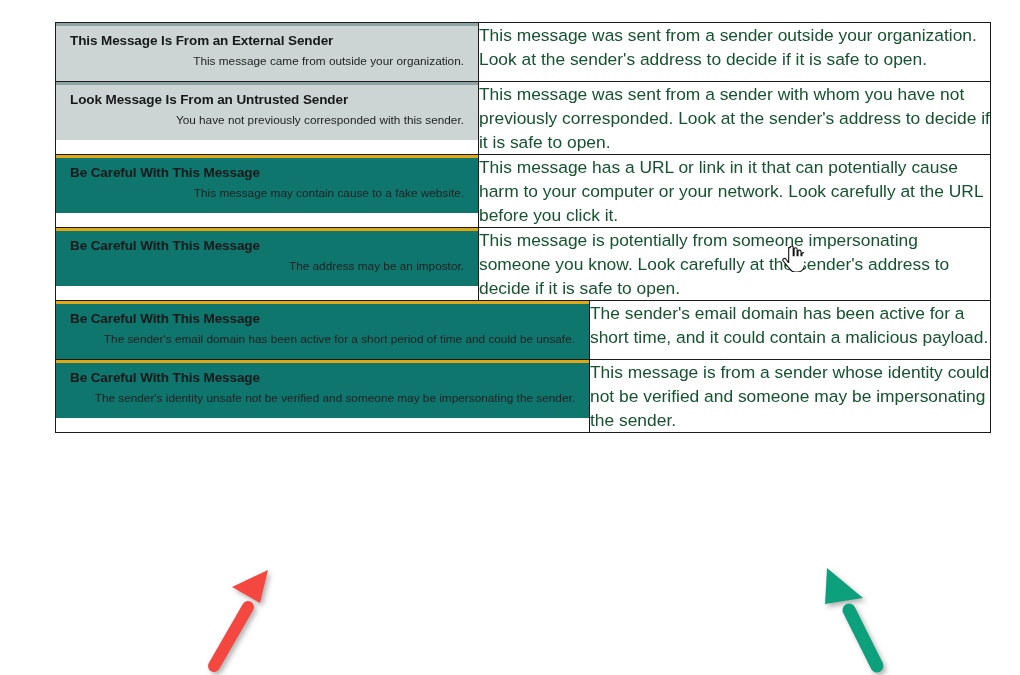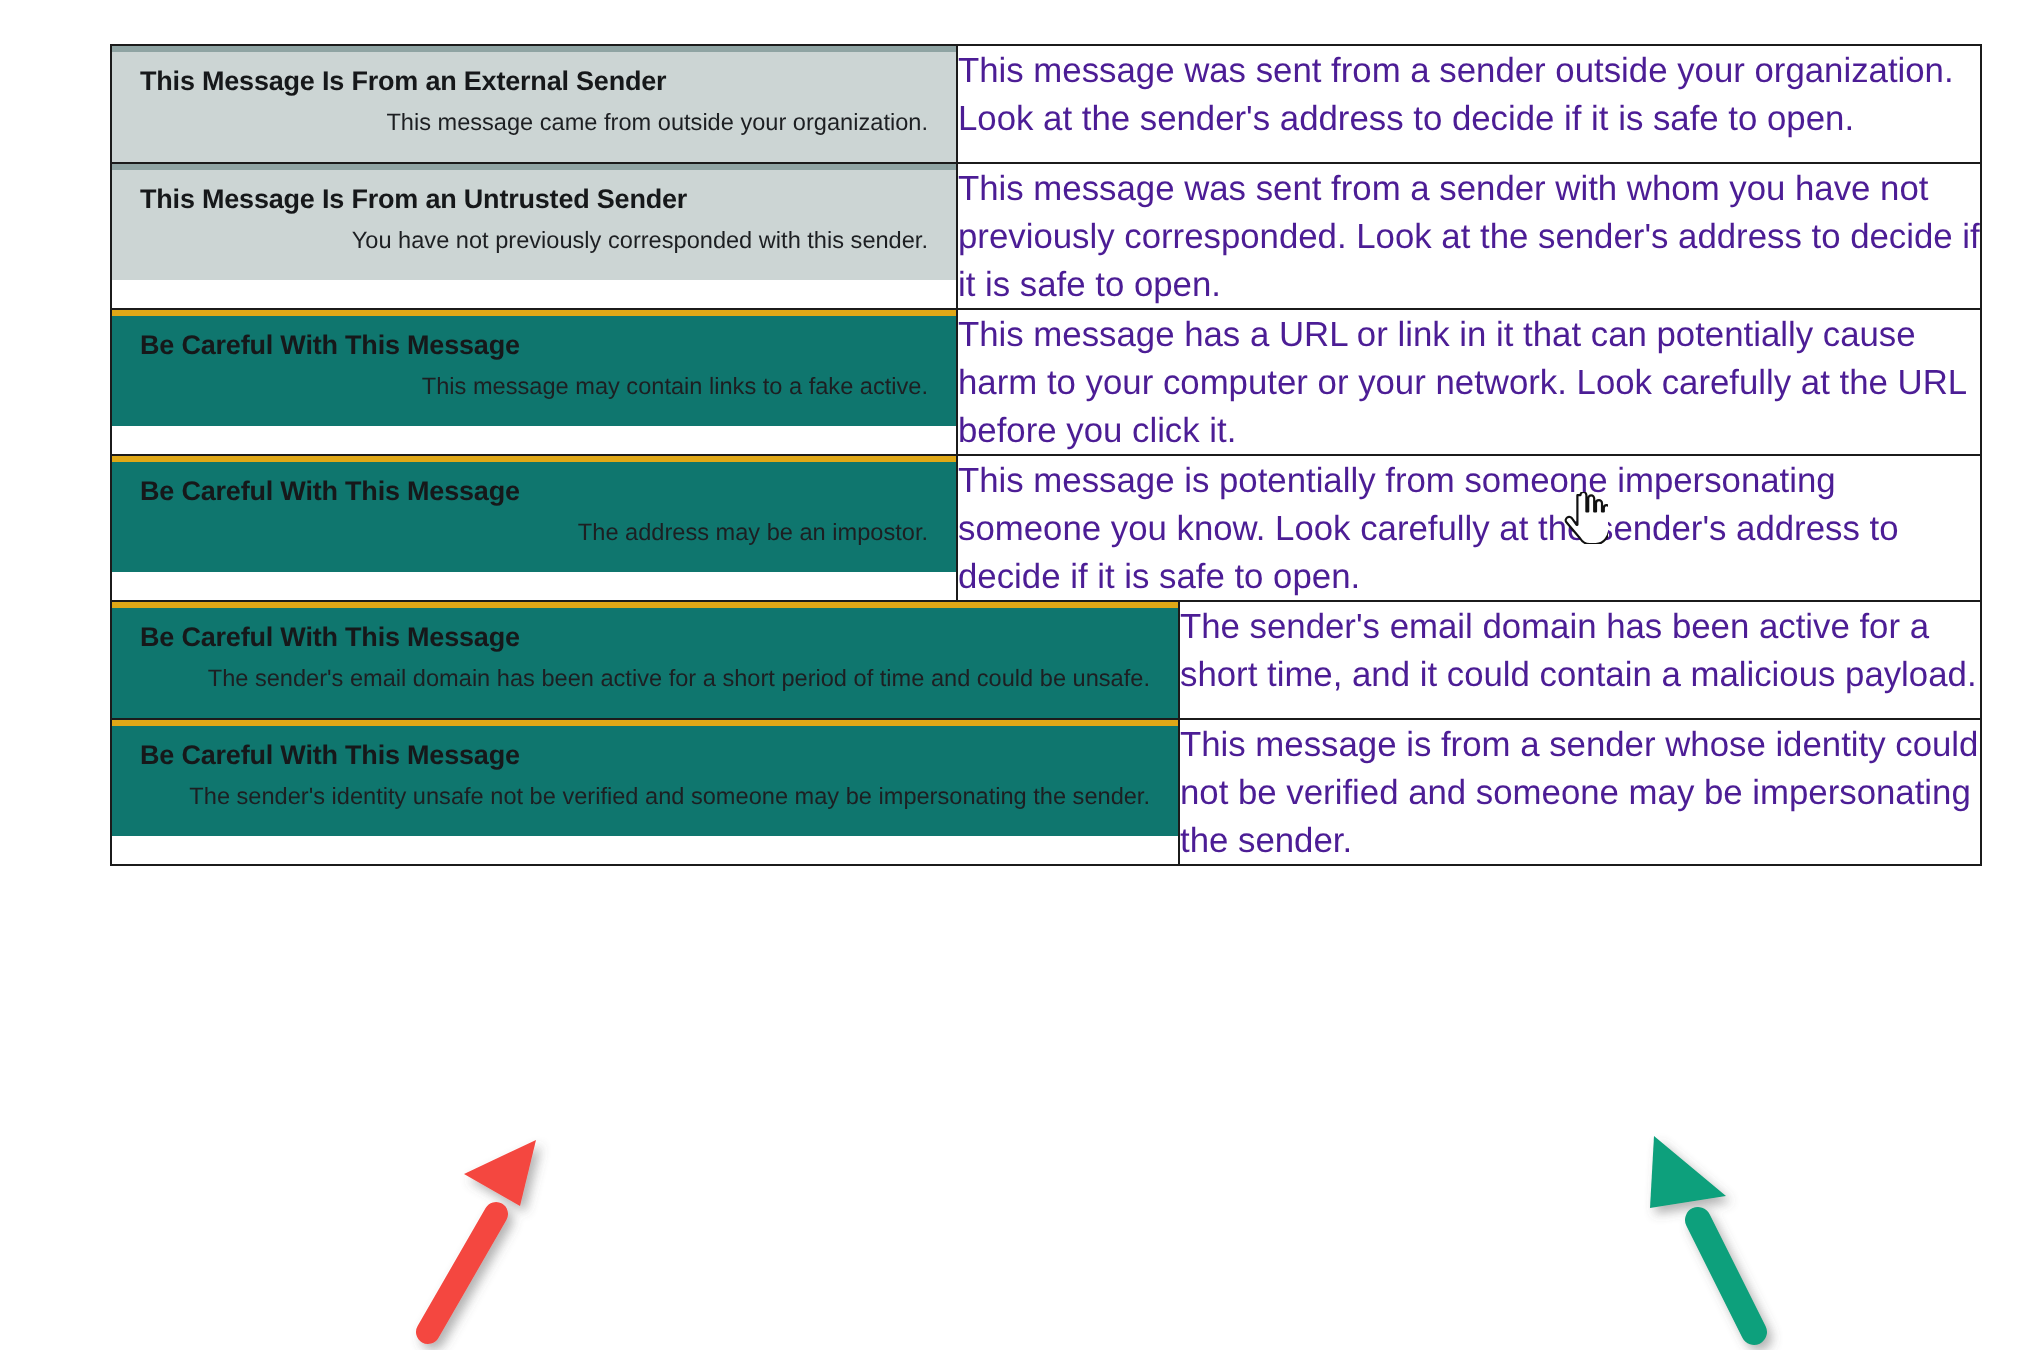--- a/index.html
+++ b/index.html
@@ -82,21 +82,21 @@
     color: #1d1f22;
     line-height: 1.55;
     margin: 0;
     text-align: right;
   }
 
   
   .desc-text {
     font-size: 17.4px;
     line-height: 1.38;
-    color: #4c1d95;
+    color: #14532d;
     margin: 0;
   }
 
   
   #pointer-cursor {
     position: absolute;
     left: 782px;
     top: 246px;
     width: 22px;
     height: 26px;
@@ -140,34 +140,34 @@
         </div>
       </td>
       <td class="desc-cell" colspan="2">
         <p class="desc-text">This message was sent from a sender outside your organization. Look at the sender's address to decide if it is safe to open.</p>
       </td>
     </tr>
 
     <tr>
       <td class="banner-cell" colspan="1">
         <div class="banner gray">
-          <div class="banner-title">This Message Is From an Untrusted Sender</div>
+          <div class="banner-title">Look Message Is From an Untrusted Sender</div>
           <div class="banner-sub">You have not previously corresponded with this sender.</div>
         </div>
       </td>
       <td class="desc-cell" colspan="2">
         <p class="desc-text">This message was sent from a sender with whom you have not previously corresponded. Look at the sender's address to decide if it is safe to open.</p>
       </td>
     </tr>
 
     <tr>
       <td class="banner-cell" colspan="1">
         <div class="banner yellow">
           <div class="banner-title">Be Careful With This Message</div>
-          <div class="banner-sub">This message may contain links to a fake active.</div>
+          <div class="banner-sub">This message may contain cause to a fake website.</div>
         </div>
       </td>
       <td class="desc-cell" colspan="2">
         <p class="desc-text">This message has a URL or link in it that can potentially cause harm to your computer or your network. Look carefully at the URL before you click it.</p>
       </td>
     </tr>
 
     <tr>
       <td class="banner-cell" colspan="1">
         <div class="banner yellow">

